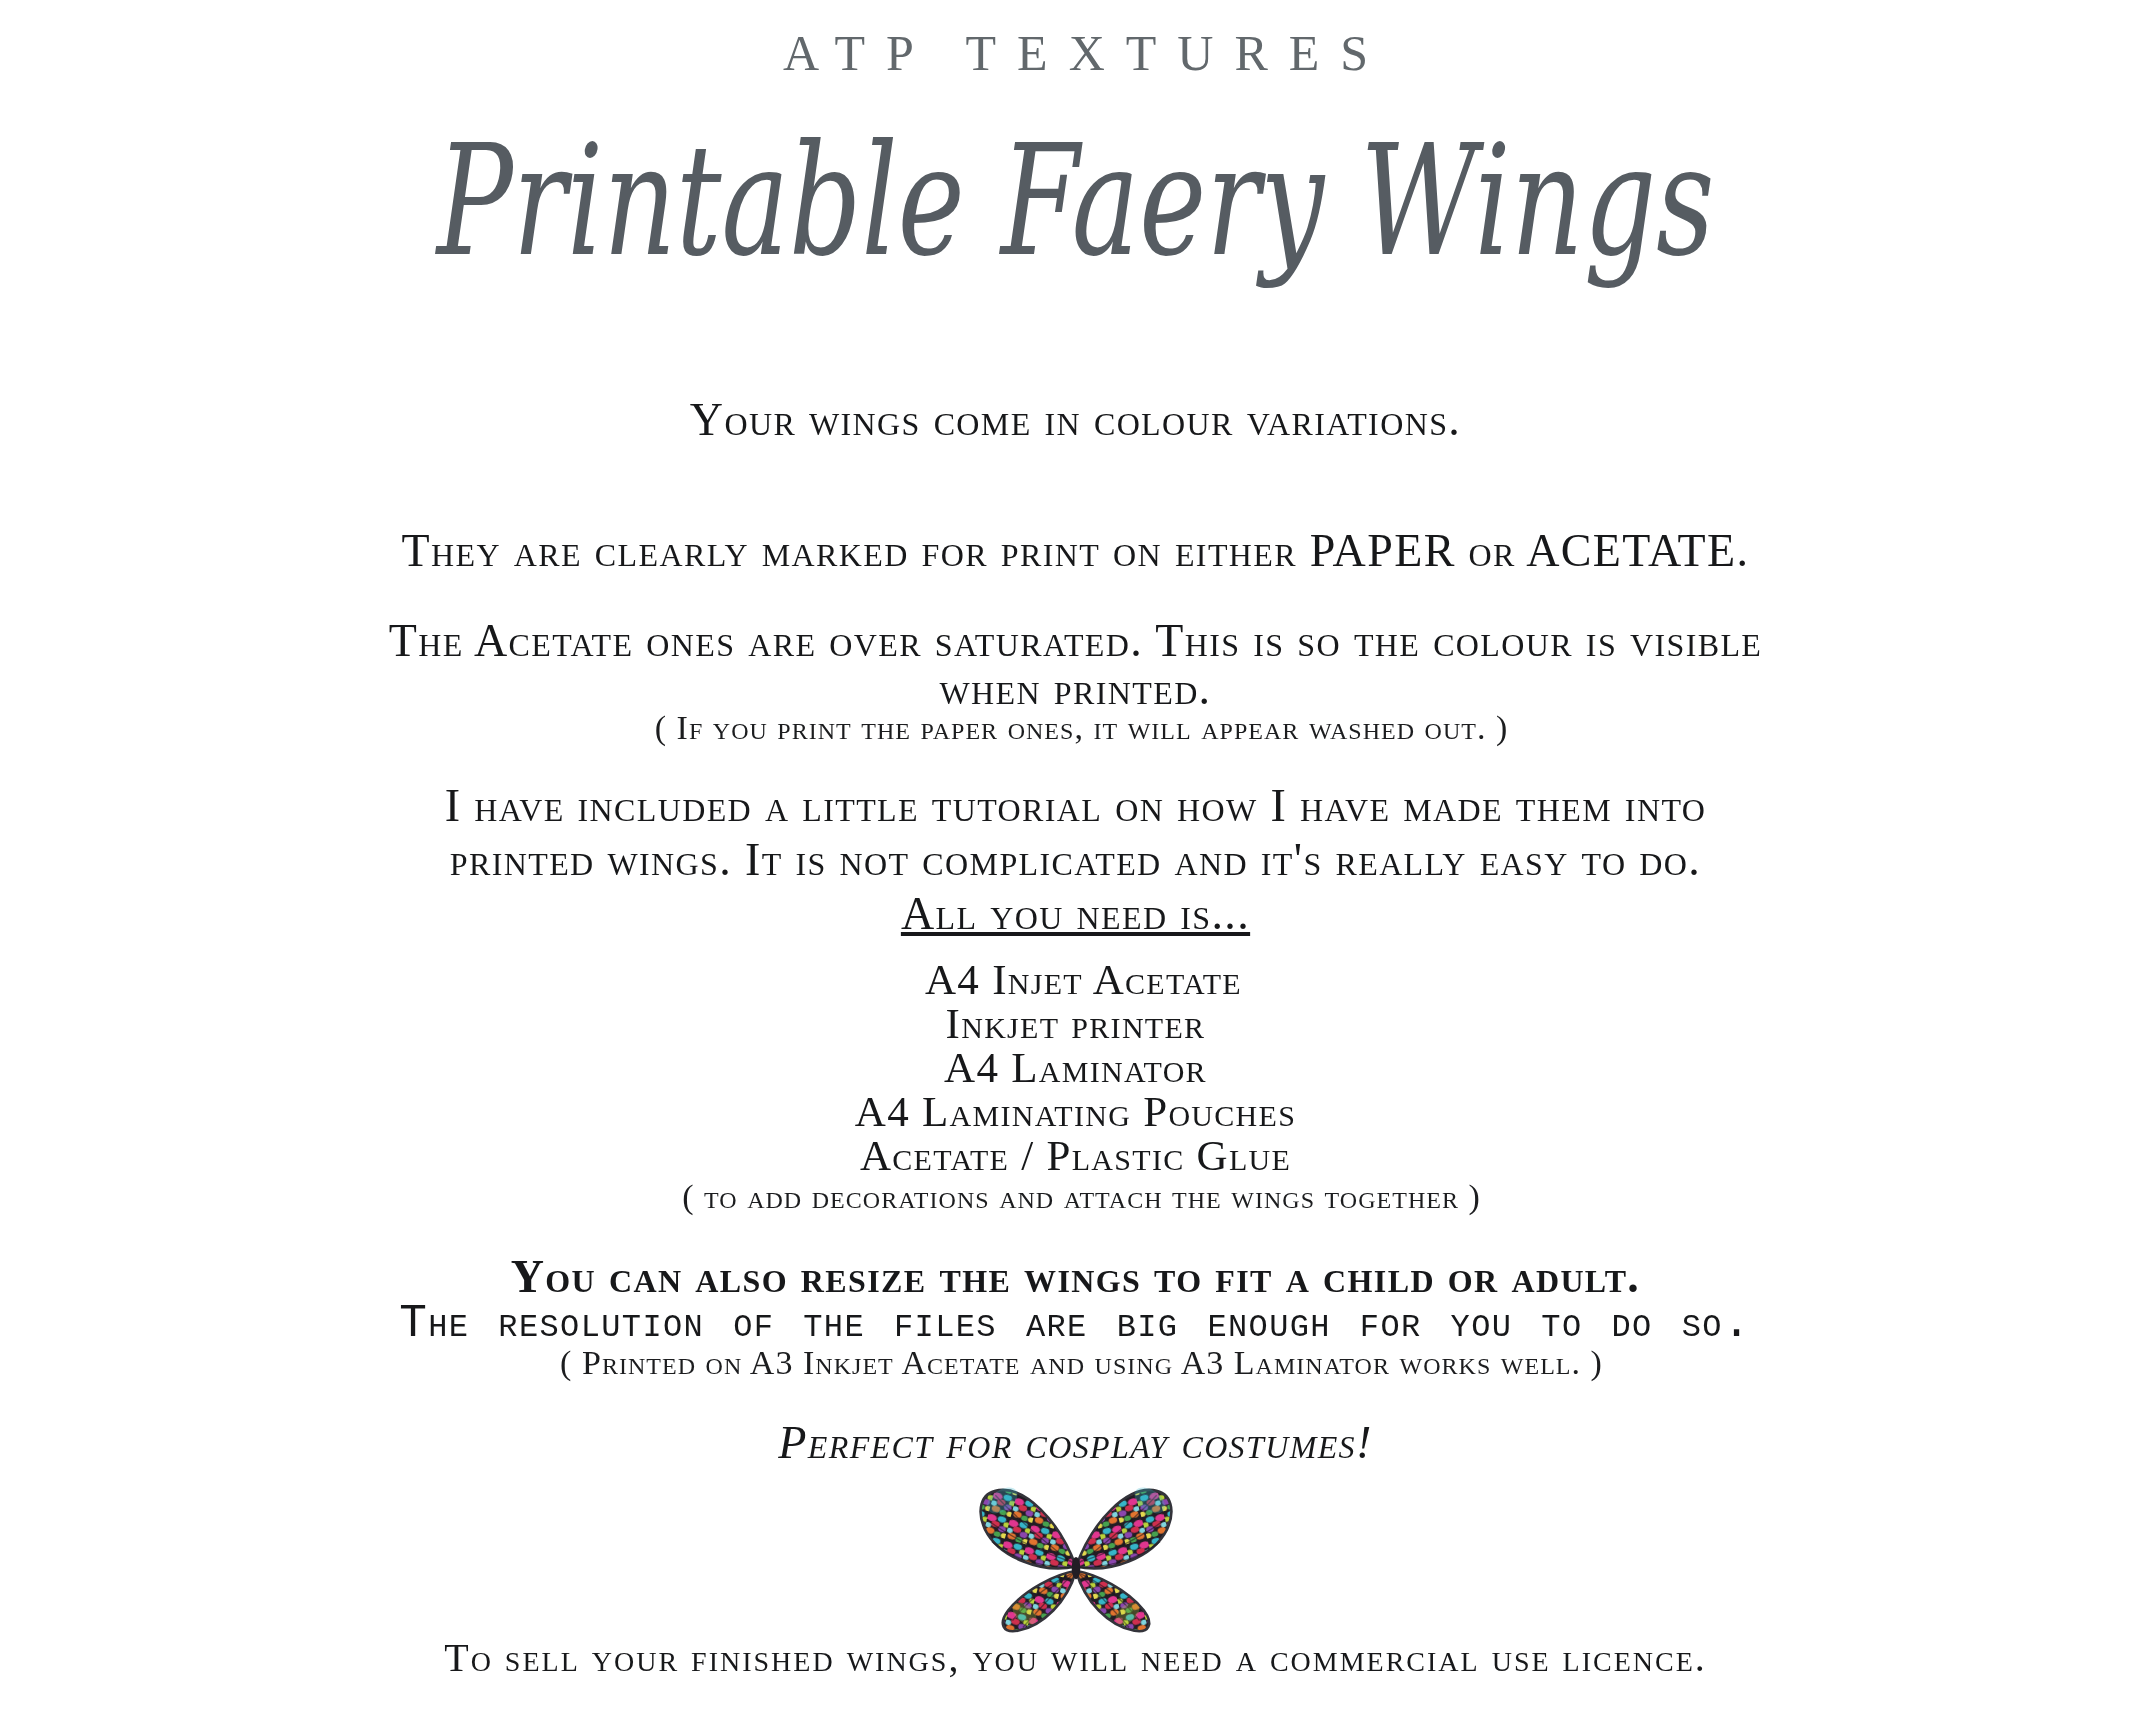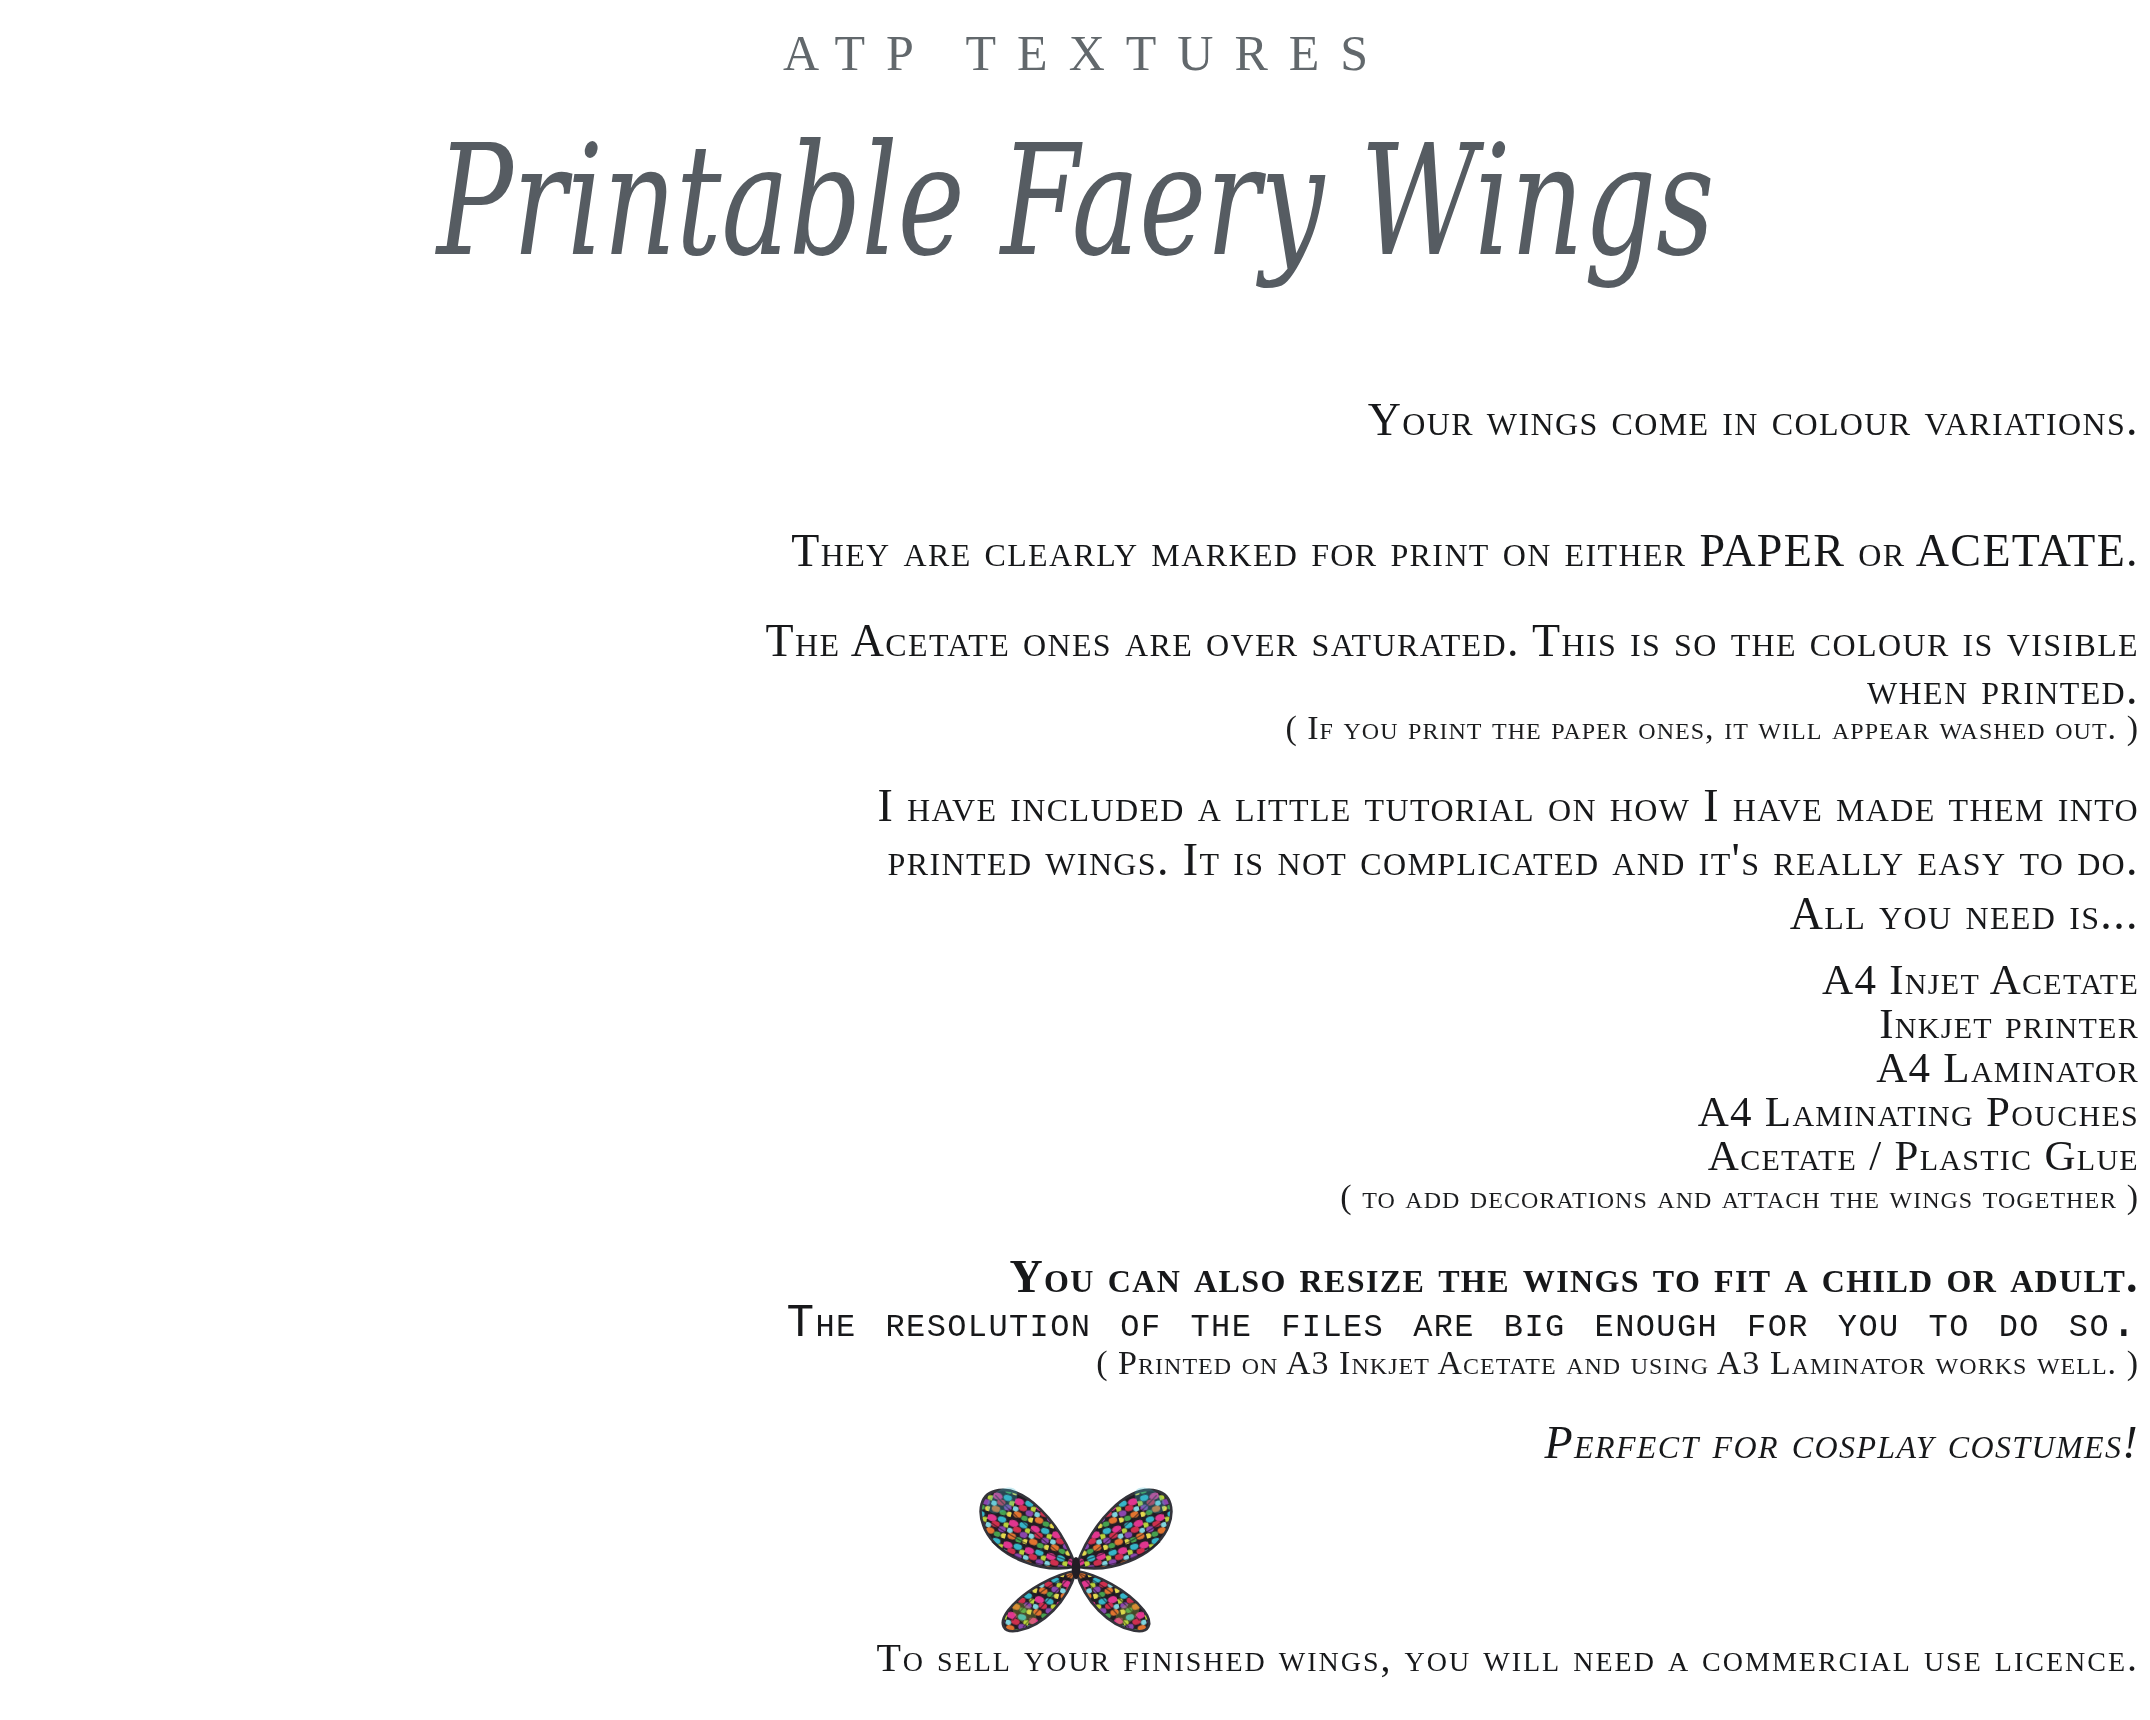--- a/index.html
+++ b/index.html
@@ -1,21 +1,21 @@
 <!DOCTYPE html>
 <html style="font-size:13.8px"><head>
 <meta charset="utf-8">
 <style>
   html,body{margin:0;padding:0;}
   body{
     width:2151px;height:1721px;background:#ffffff;position:relative;overflow:hidden;
     font-family:"Liberation Serif", serif;color:#17181a;
   }
   .line{
-    position:absolute;left:0;right:12px;text-align:right;
+    position:absolute;left:0;right:0;text-align:center;
     font-variant:small-caps;line-height:1;letter-spacing:0.03em;white-space:nowrap;
   }
   .fs54{font-size:46px;}
   .fs50{font-size:43px;}
   .fs40{font-size:34px;padding-left:12px;}
   .brand{
     position:absolute;top:28px;left:0;right:0;text-align:center;
     font-size:50px;color:#62686c;line-height:1;white-space:nowrap;
   }
   .brand span{letter-spacing:0.42em;margin-right:-0.42em;}
@@ -40,21 +40,21 @@
 <div class="line fs54" style="top:397px;">Your wings come in colour variations.</div>
 
 <div class="line fs54" style="top:528px;">They are clearly marked for print on either PAPER or ACETATE.</div>
 
 <div class="line fs54" style="top:618px;">The Acetate ones are over saturated. This is so the colour is visible</div>
 <div class="line fs54" style="top:666px;">when printed.</div>
 <div class="line fs40 note" style="top:711px;">( If you print the paper ones, it will appear washed out. )</div>
 
 <div class="line fs54" style="top:783px;">I have included a little tutorial on how I have made them into</div>
 <div class="line fs54" style="top:837px;">printed wings. It is not complicated and it's really easy to do.</div>
-<div class="line fs54" style="top:891px;">All you need is...</div>
+<div class="line fs54" style="top:891px;text-decoration:underline;">All you need is...</div>
 
 <div class="line fs50" style="top:958px;margin-left:16px;">A4 Injet Acetate</div>
 <div class="line fs50" style="top:1002px;">Inkjet printer</div>
 <div class="line fs50" style="top:1046px;">A4 Laminator</div>
 <div class="line fs50" style="top:1090px;">A4 Laminating Pouches</div>
 <div class="line fs50" style="top:1134px;">Acetate / Plastic Glue</div>
 <div class="line fs40 note" style="top:1180px;">( to add decorations and attach the wings together )</div>
 
 <div class="line fs54" style="top:1254px;font-weight:bold;">You can also resize the wings to fit a child or adult.</div>
 <div class="line fs54" style="top:1301px;font-family:Liberation Mono, monospace;">The resolution of the files are big enough for you to do so.</div>

